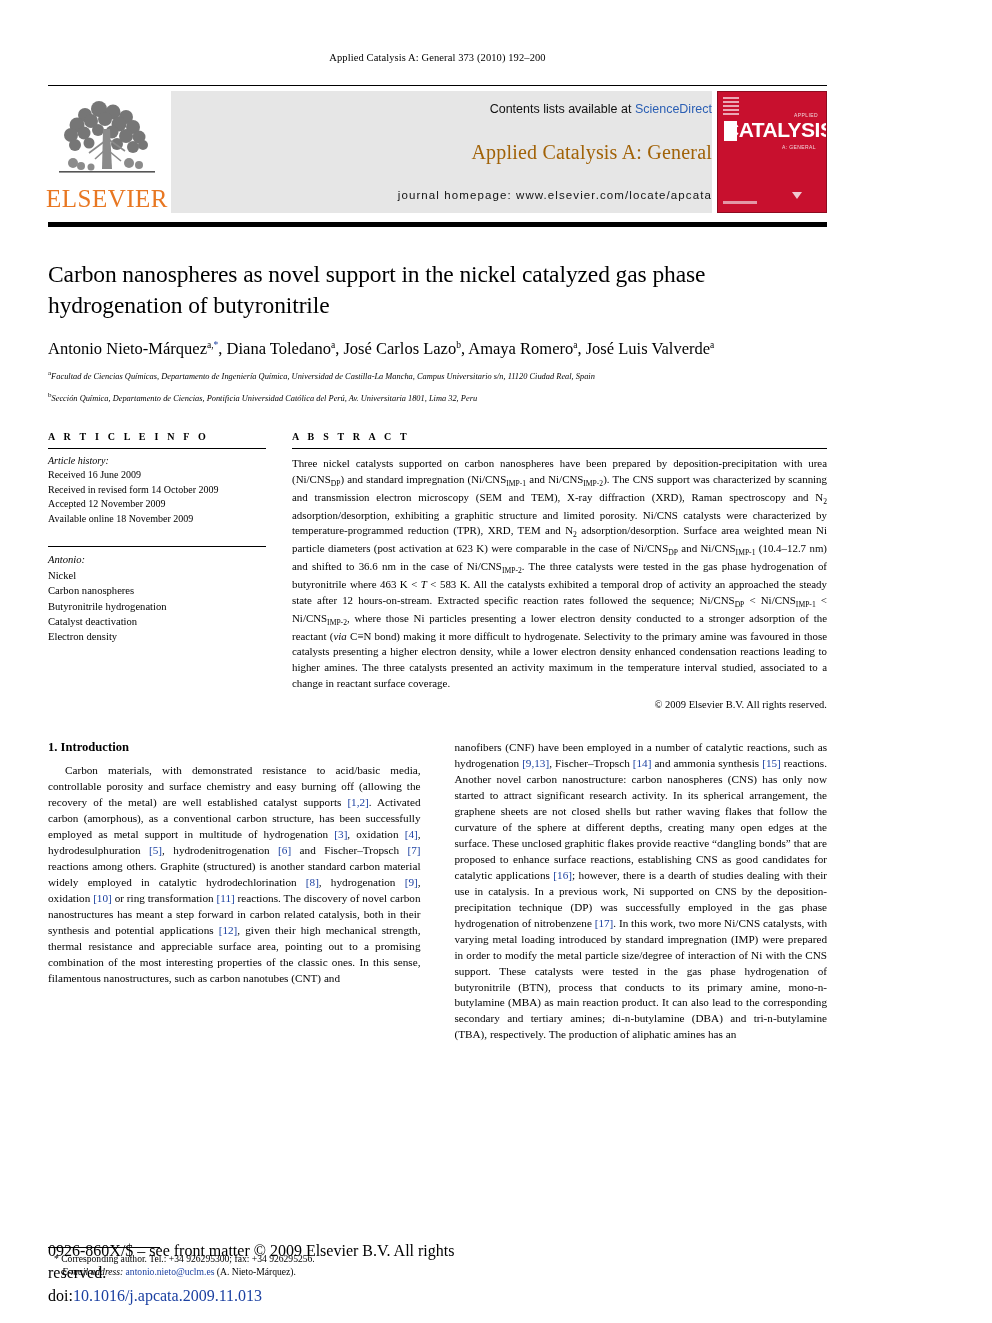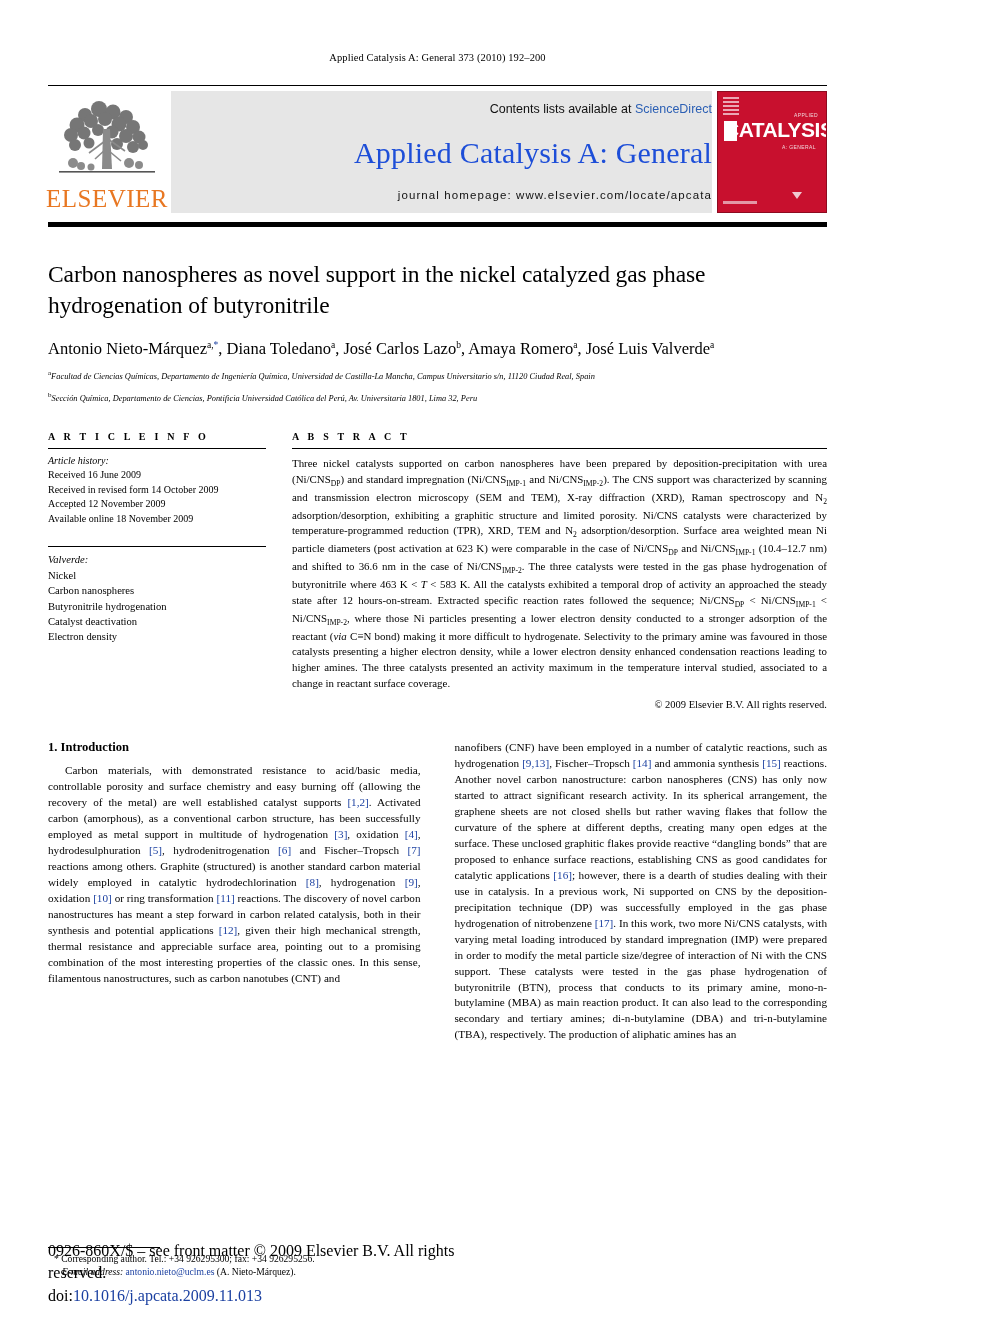--- a/index.html
+++ b/index.html
@@ -69,22 +69,22 @@
     margin: 0 5px;
   }
   .contents-line {
     font-family: "Liberation Sans", sans-serif;
     font-size: 12.5px;
     color: #111;
   }
   .contents-line a { color: #2b5fb4; text-decoration: none; }
   .journal-title {
     font-family: "Liberation Serif", serif;
-    font-size: 30px;
-    color: #1d4ed8;
+    font-size: 20px;
+    color: #a16207;
     letter-spacing: 0.2px;
   }
   .homepage-line {
     font-family: "Liberation Sans", sans-serif;
     font-size: 11.5px;
     letter-spacing: 1.1px;
     color: #111;
   }
   .cover-thumb {
     width: 108px;
@@ -356,21 +356,21 @@
       <div class="history">
         <div class="lab">Article history:</div>
         <div>Received 16 June 2009</div>
         <div>Received in revised form 14 October 2009</div>
         <div>Accepted 12 November 2009</div>
         <div>Available online 18 November 2009</div>
       </div>
       <div class="kw-box">
         <div class="hr-thin"></div>
         <div class="keywords">
-          <div class="lab">Valverde:</div>
+          <div class="lab">Antonio:</div>
           <div>Nickel</div>
           <div>Carbon nanospheres</div>
           <div>Butyronitrile hydrogenation</div>
           <div>Catalyst deactivation</div>
           <div>Electron density</div>
         </div>
       </div>
     </div>
 
     <div class="col-abstract">

